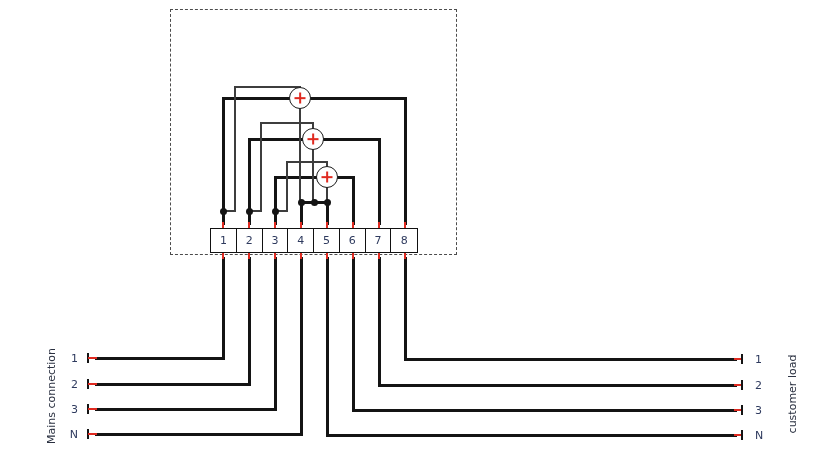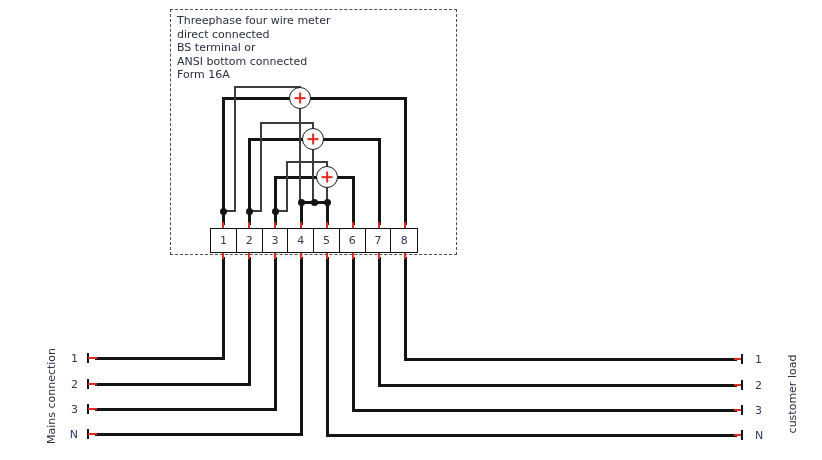--- a/index.html
+++ b/index.html
@@ -30,27 +30,20 @@
   .num.left{width:22px;text-align:right;}
   .num.right{width:22px;text-align:left;}
   .vlabel{position:absolute;font-size:11px;color:#2a3040;white-space:nowrap;
           transform:translate(-50%,-50%) rotate(-90deg);z-index:4;}
 </style>
 </head>
 <body>
 
 <div id="canvas">
   <div class="dashed-box" id="dashed-box" style="left: 170px; top: 9px; width: 285px; height: 244px;"></div>
-  <div id="meter-text">
-    <div>Threephase four wire meter</div>
-    <div>direct connected</div>
-    <div>BS terminal or</div>
-    <div>ANSI bottom connected</div>
-    <div>Form 16A</div>
-  </div>
   <div id="diagram-layer">
       <div class="seg thick" style="left: 221.5px; top: 96.5px; width: 3px; height: 128px;"></div>
       <div class="seg thick" style="left: 221.5px; top: 96.5px; width: 185px; height: 3px;"></div>
       <div class="seg thick" style="left: 403.5px; top: 96.5px; width: 3px; height: 128px;"></div>
       <div class="seg thick" style="left: 247.5px; top: 137.5px; width: 3px; height: 87px;"></div>
       <div class="seg thick" style="left: 247.5px; top: 137.5px; width: 133px; height: 3px;"></div>
       <div class="seg thick" style="left: 377.5px; top: 137.5px; width: 3px; height: 87px;"></div>
       <div class="seg thick" style="left: 273.5px; top: 175.5px; width: 3px; height: 49px;"></div>
       <div class="seg thick" style="left: 273.5px; top: 175.5px; width: 81px; height: 3px;"></div>
       <div class="seg thick" style="left: 351.5px; top: 175.5px; width: 3px; height: 49px;"></div>

